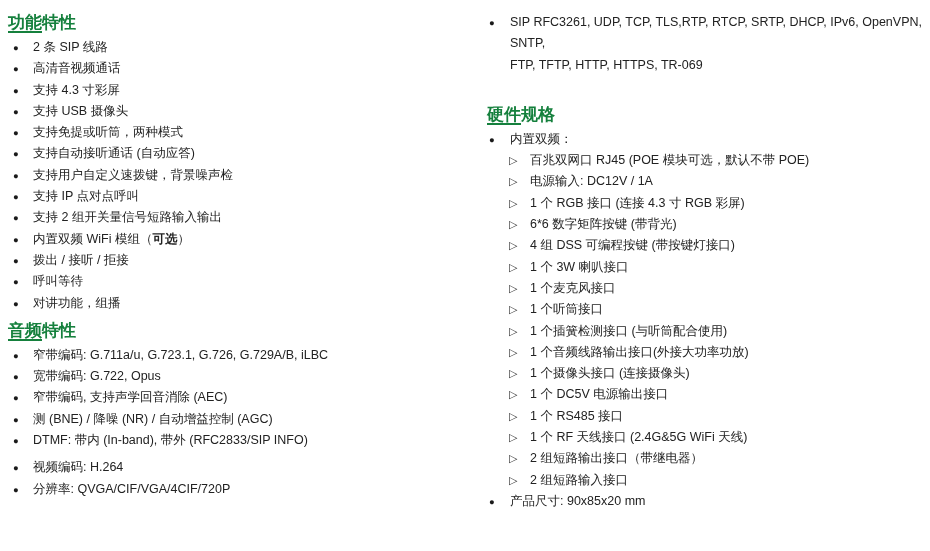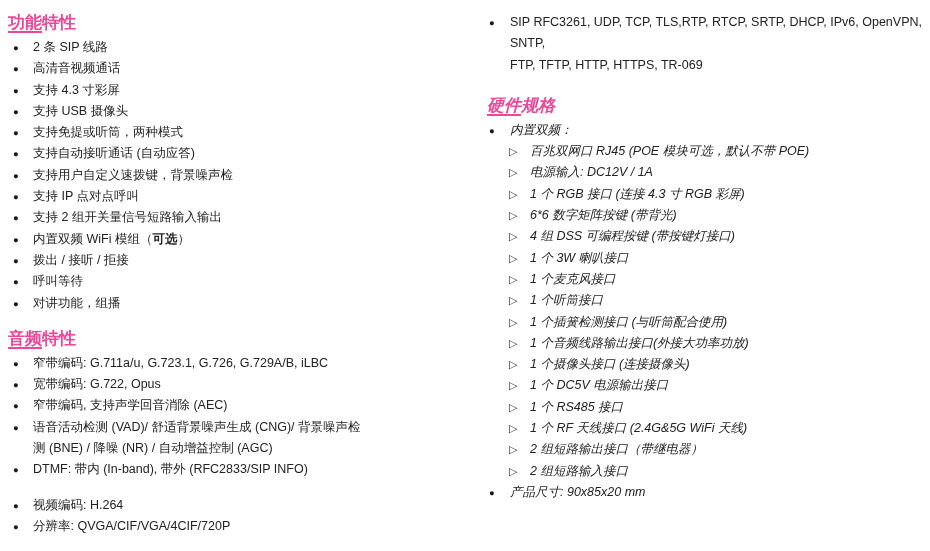--- a/index.html
+++ b/index.html
@@ -9,29 +9,29 @@
     font-family: "Liberation Sans", "DejaVu Sans", sans-serif;
     color: #222222;
     position: relative;
     overflow: hidden;
   }
   .page { position: absolute; inset: 0; }
   .col { position: absolute; top: 12px; }
   .col-left  { left: 8px;   width: 462px; }
   .col-right { left: 487px; width: 440px; }
 
-  .sec + .sec { margin-top: 14px; }
-  .col-right .sec + .sec { margin-top: 19px; font-style: italic; }
+  .sec + .sec { margin-top: 6px; }
+  .col-right .sec + .sec { margin-top: 28px; }
 
   .sec-title {
     margin: 0 0 3px 0;
     font-size: 17px;
     font-weight: bold;
     line-height: 22px;
-    color: #ec4899;
+    color: #15803d;
   }
   .sec-title .u {
     text-decoration: underline;
     text-decoration-thickness: 1.5px;
     text-underline-offset: 3px;
   }
 
   .item {
     display: flex;
     align-items: flex-start;
@@ -124,21 +124,20 @@
           <span class="bullet">●</span>
           <span class="txt">宽带编码: G.722, Opus</span>
         </div>
         <div class="item">
           <span class="bullet">●</span>
           <span class="txt">窄带编码, 支持声学回音消除 (AEC)</span>
         </div>
         <div class="item">
           <span class="bullet">●</span>
           <span class="txt">
-            <div class="line">语音活动检测 (VAD)/ 舒适背景噪声生成 (CNG)/ 背景噪声检</div>
             <div class="line">测 (BNE) / 降噪 (NR)  / 自动增益控制 (AGC)</div>
           </span>
         </div>
         <div class="item">
           <span class="bullet">●</span>
           <span class="txt">DTMF: 带内 (In-band), 带外 (RFC2833/SIP INFO)</span>
         </div>
       </section>
       <section class="sec">
         <div class="item">

